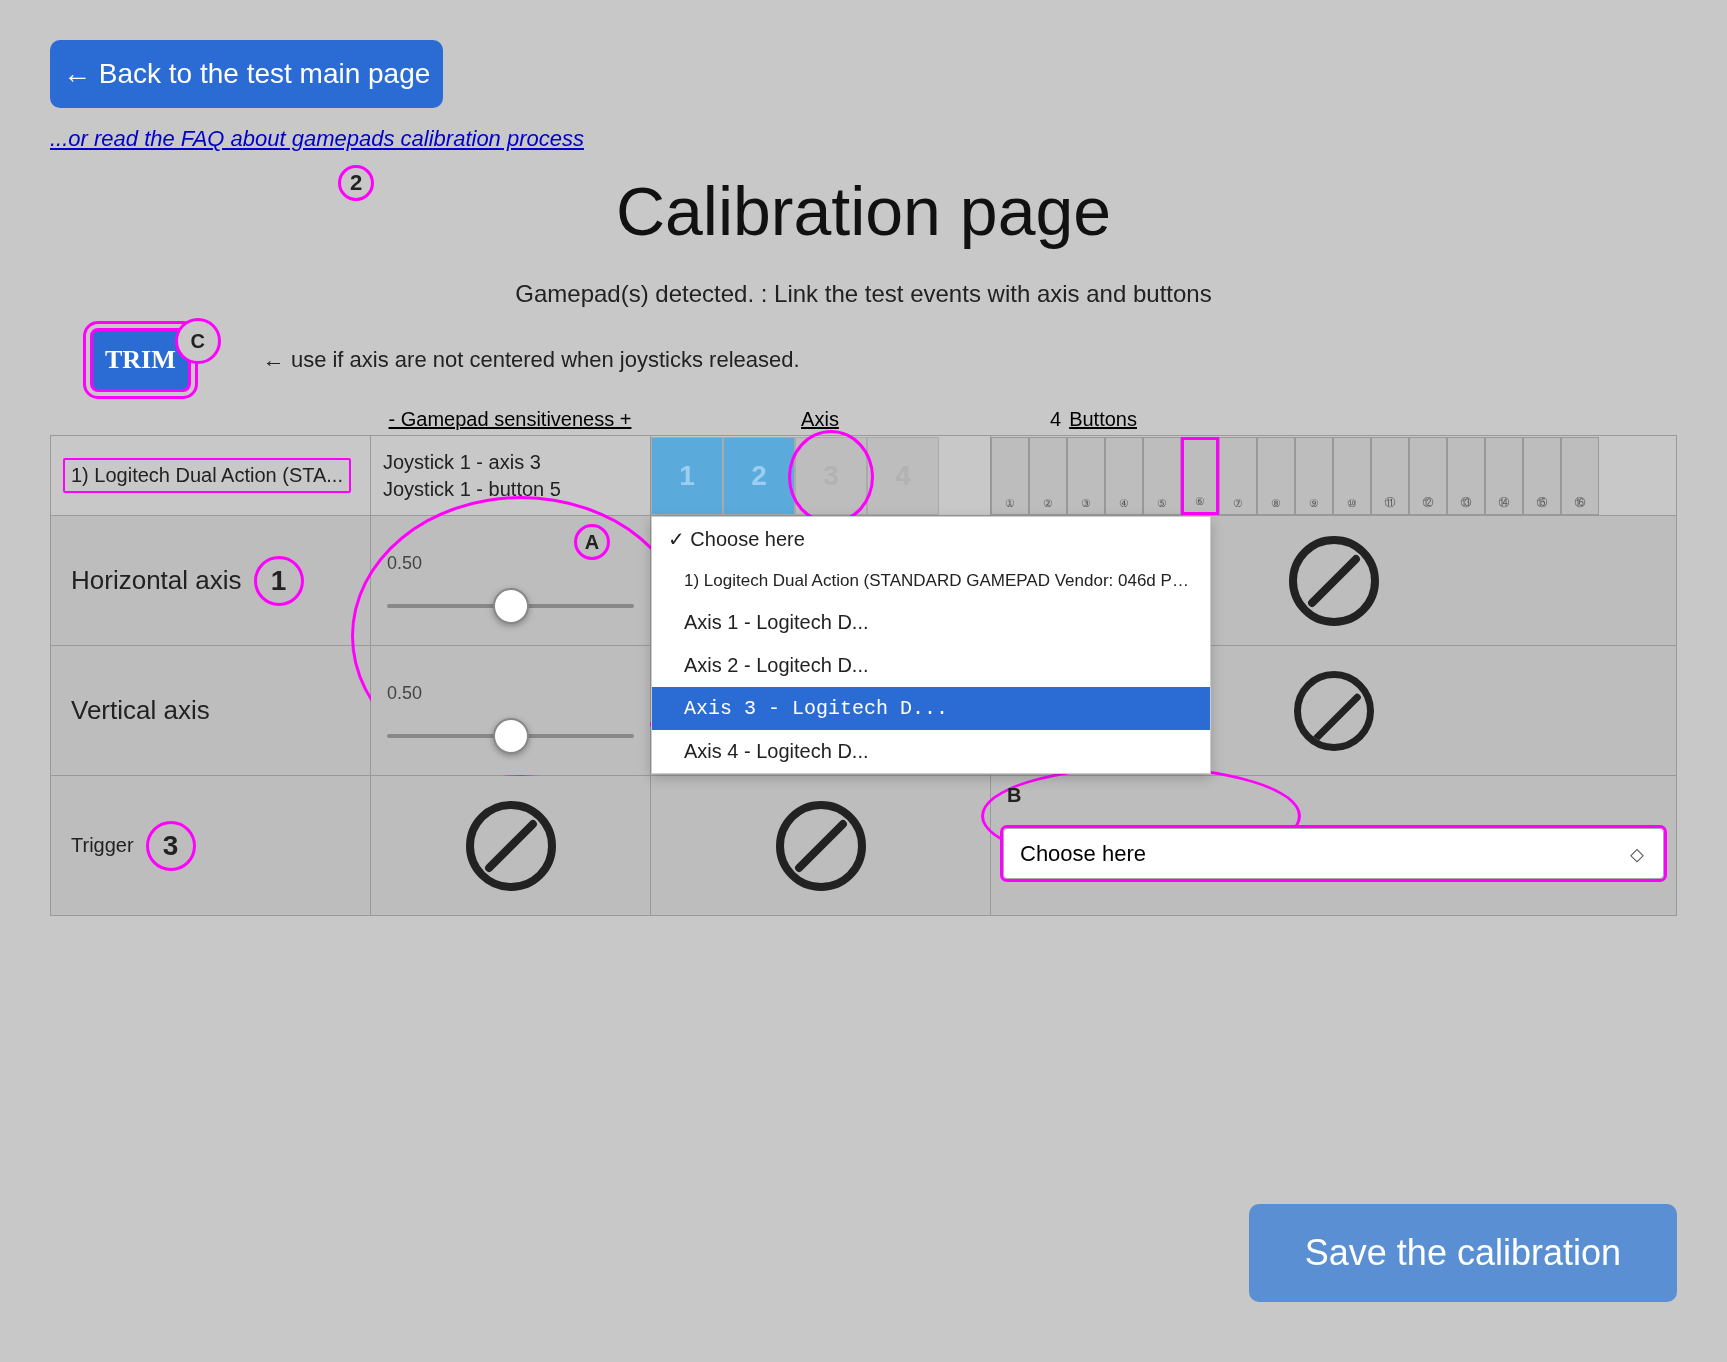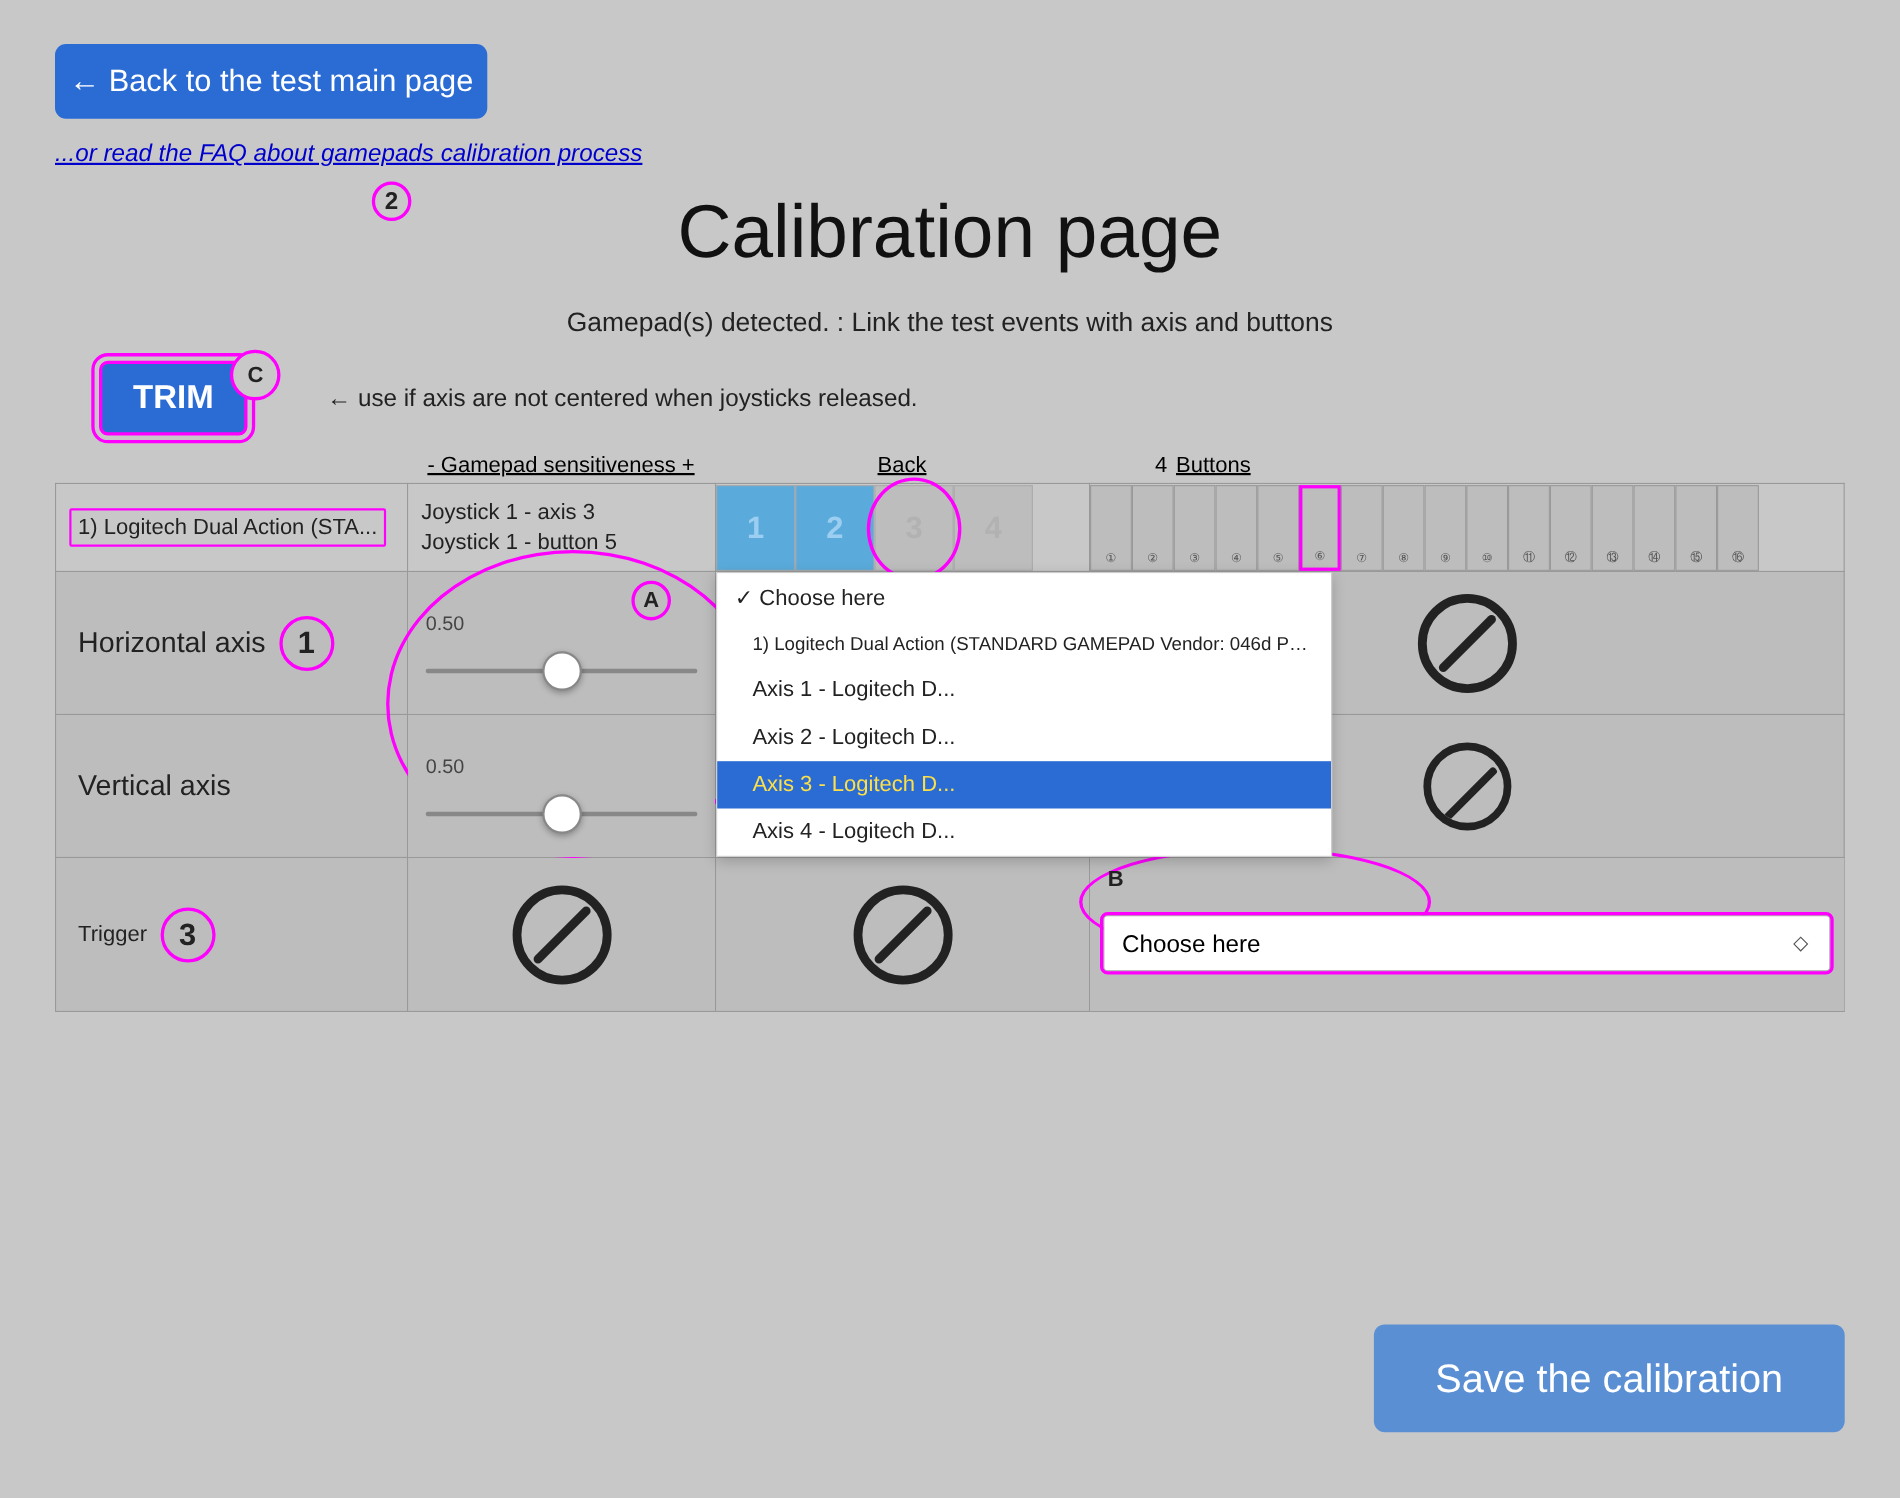--- a/index.html
+++ b/index.html
@@ -52,28 +52,29 @@
     }
     .trim-row {
       display: flex;
       align-items: center;
       gap: 16px;
       margin-bottom: 16px;
     }
     .trim-button {
       background-color: #2b6bd4;
       color: white;
-      font-size: 30px;
+      font-size: 26px;
       font-weight: bold;
-      padding: 14px 28px;
+      padding: 14px 12px;
       border-radius: 8px;
       border: 3px solid magenta;
       cursor: pointer;
       outline: 3px solid magenta;
       outline-offset: 4px;
+      font-family: Liberation Serif, serif;
     }
     .trim-note {
       font-size: 22px;
       color: #222;
     }
     
     .gamepad-row td {
       background: #c8c8c8;
       height: 80px;
     }
@@ -101,21 +102,22 @@
       white-space: nowrap;
       overflow: hidden;
       text-overflow: ellipsis;
     }
     .dropdown-menu-item.checked::before {
       content: "✓ ";
       color: #222;
     }
     .dropdown-menu-item.selected {
       background: #2b6bd4;
-      color: #fde047;
+      color: #ffffff;
+      font-family: Liberation Mono, monospace;
     }
     .dropdown-menu-item.indent {
       padding-left: 32px;
     }
     
     .no-entry {
       width: 90px;
       height: 90px;
       border-radius: 50%;
       border: 8px solid #222;
@@ -248,21 +250,21 @@
       <button class="trim-button">TRIM</button>
       <div style="position:absolute; top:-10px; right:-30px; width:46px; height:46px; border-radius:50%; border:3px solid magenta; display:flex; align-items:center; justify-content:center; font-size:20px; font-weight:bold; color:#222; background:#c8c8c8;">C</div>
     </div>
     <span class="trim-note" style="margin-left: 56px;">← use if axis are not centered when joysticks released.</span>
   </div>
 
   
   <div class="col-header-row" style="margin-top: 16px; display:flex; align-items:flex-end;">
     <div class="spacer-col"></div>
     <div class="sens-col-h">- Gamepad sensitiveness +</div>
-    <div class="axis-col-h">Back</div>
+    <div class="axis-col-h">Axis</div>
     <div style="display:flex; align-items:flex-end; gap:4px;">
       <span class="num4-label">4</span>
       <span class="btns-col-h">Buttons</span>
     </div>
   </div>
 
   
   <table class="main-table">
     <colgroup>
       <col style="width:320px">

